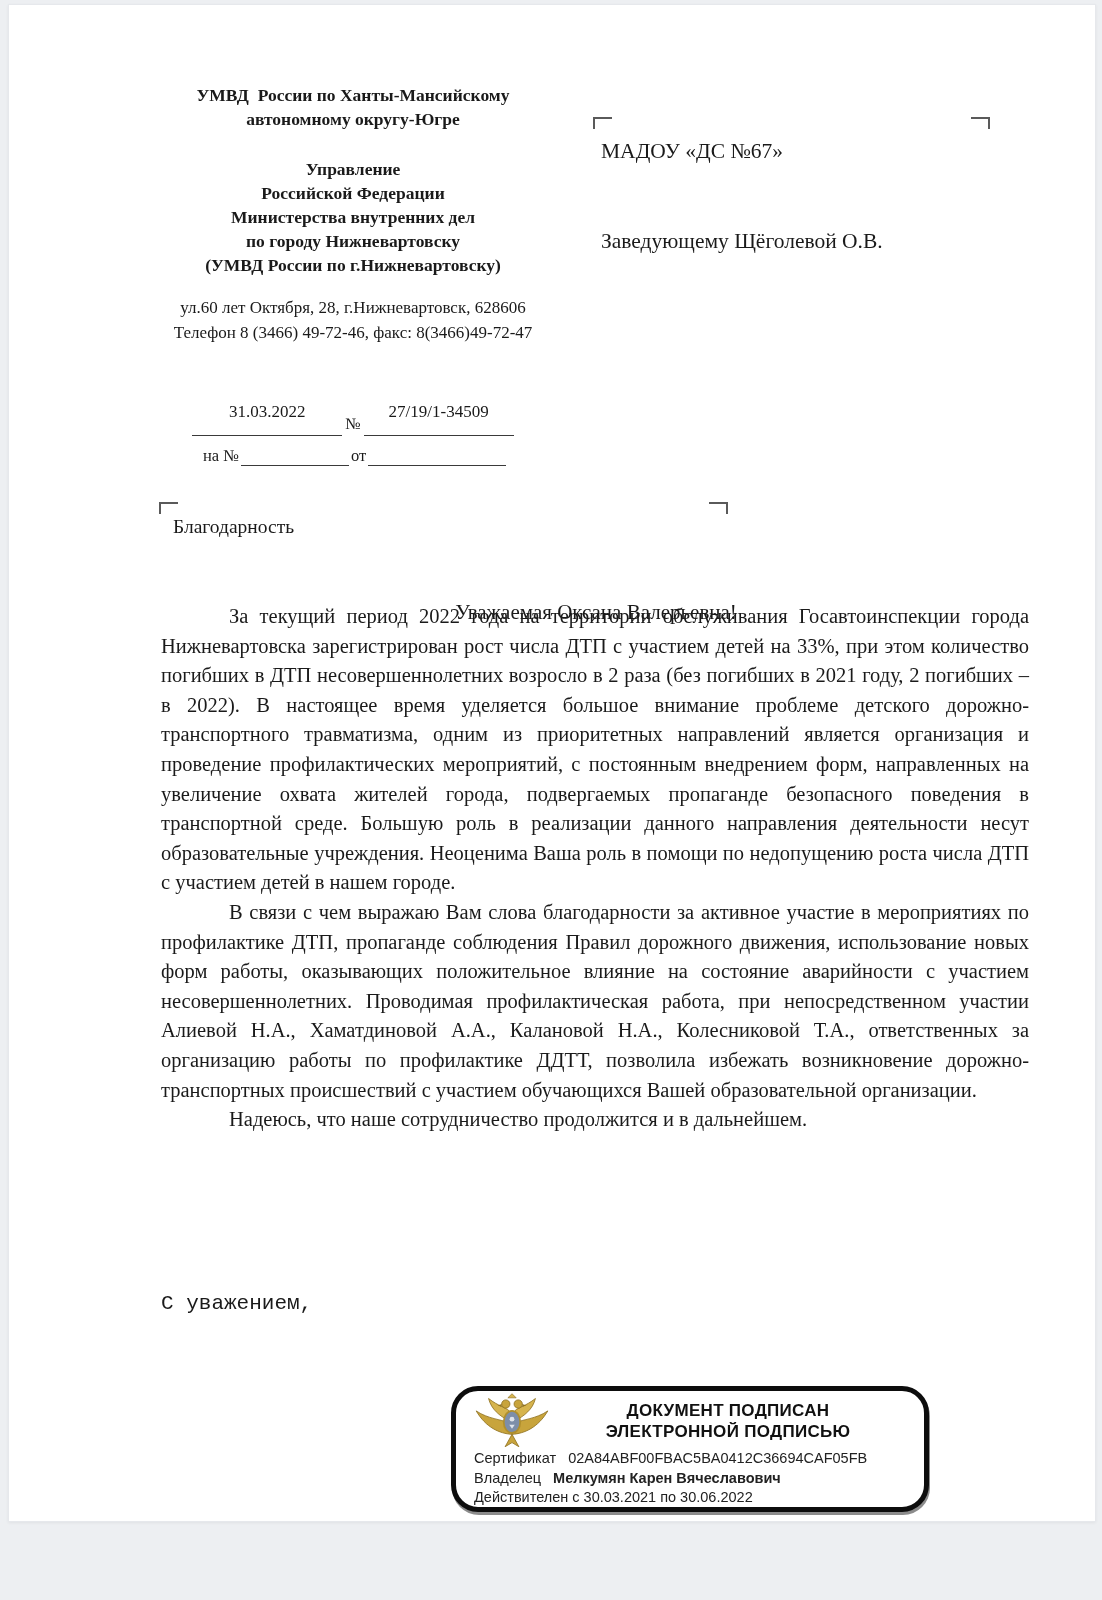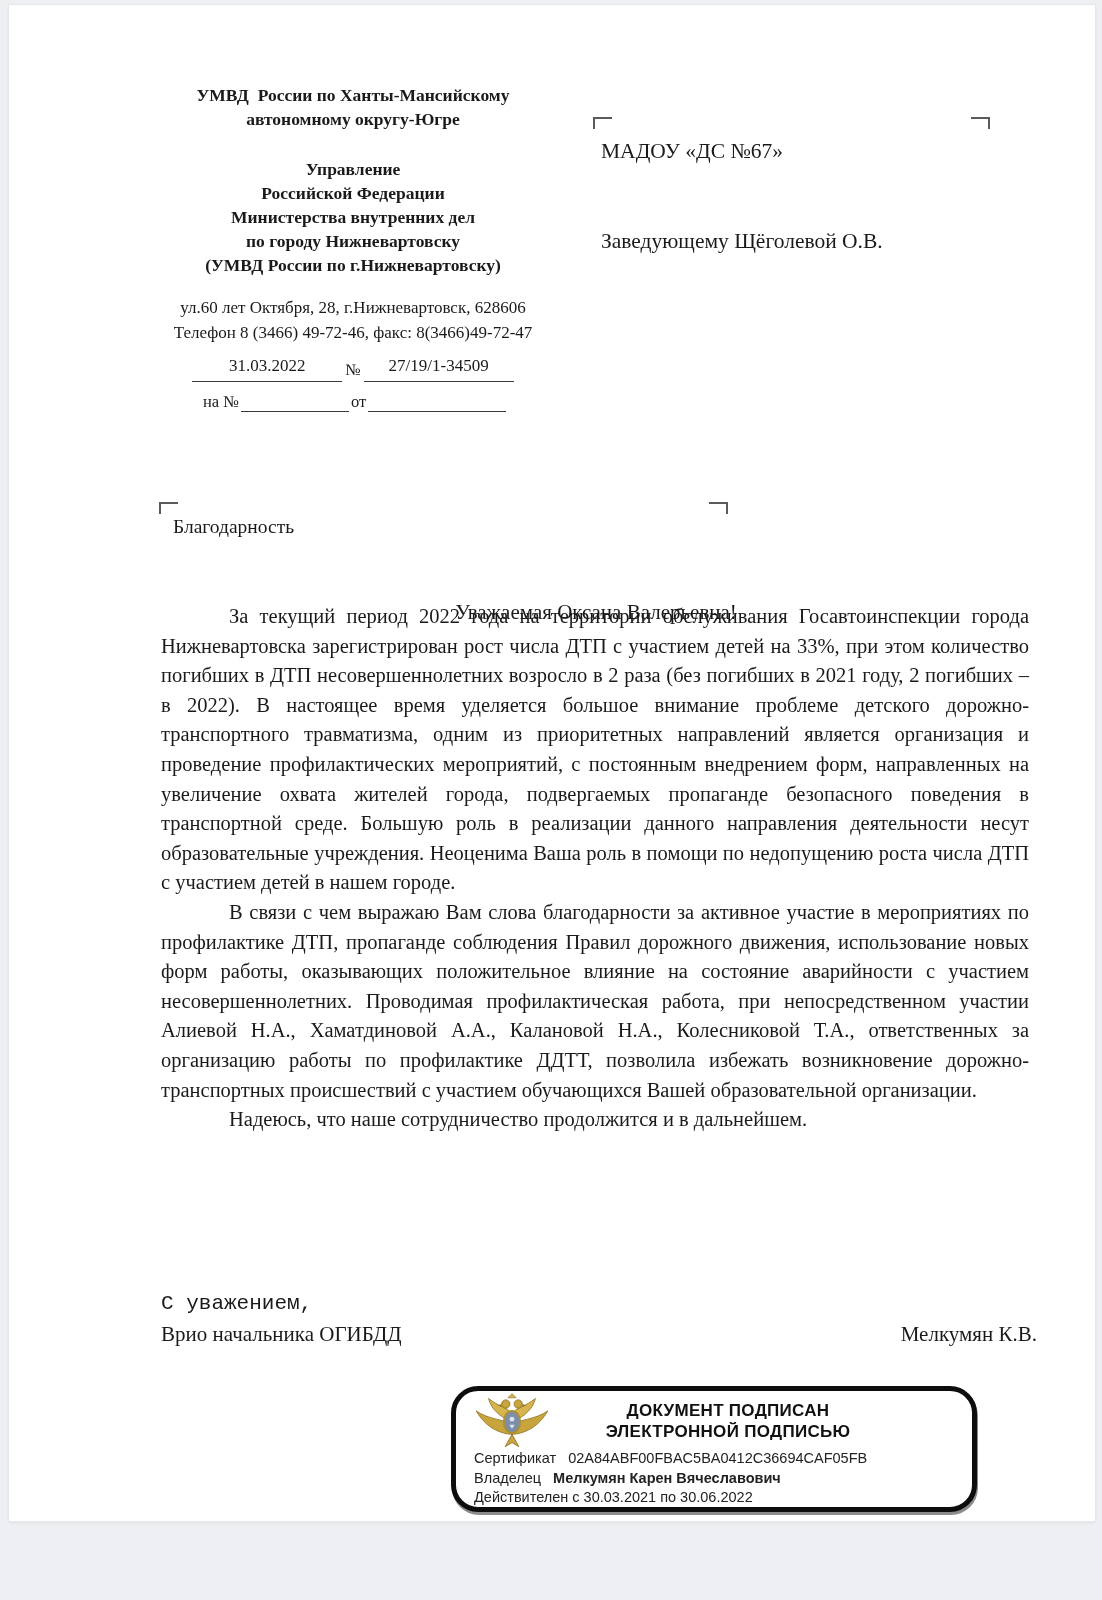--- a/index.html
+++ b/index.html
@@ -20,23 +20,23 @@
     position:absolute;left:134px;top:78px;width:420px;
     text-align:center;
   }
   .org{font-weight:bold;font-size:17.5px;line-height:24px;white-space:pre-wrap;}
   .dept{font-weight:bold;font-size:17.5px;line-height:24px;margin-top:26px;}
   .addr{font-size:17px;line-height:25px;margin-top:18px;}
   .date-row{
     display:flex;justify-content:center;align-items:flex-end;
     margin-top:10px;font-size:17px;line-height:22px;
   }
-  .uline{border-bottom:1.5px solid #3a3a3a;text-align:center;padding-bottom:4px;}
+  .uline{border-bottom:1.5px solid #3a3a3a;text-align:center;padding-bottom:12px;}
   .u-date{width:150px;}
-  .u-num{width:150px;}
+  .u-num{width:150px;margin-top:46px;}
   .nosign{margin:0 3px 1px 3px;font-size:16px;}
   .ref-row{
     display:flex;align-items:flex-end;margin-top:9px;margin-left:58px;
     font-size:16.5px;line-height:21px;
   }
   .u-blank1{width:108px;border-bottom:1.5px solid #3a3a3a;height:18px;}
   .u-blank2{width:138px;border-bottom:1.5px solid #3a3a3a;height:18px;}
   .ref-row span.word{margin:0 2px;}
   
   .cb{position:absolute;width:17px;height:10px;}
@@ -55,21 +55,21 @@
   }
   .body-text p{margin:0;text-indent:68px;}
   
   .closing{position:absolute;left:152px;top:1287px;font-size:21px;font-family:Liberation Mono, monospace;}
   .sign-row{
     position:absolute;left:152px;top:1317px;width:876px;
     display:flex;justify-content:space-between;font-size:21px;
   }
   
   .stamp{
-    position:absolute;left:442px;top:1381px;width:526px;height:126px;
+    position:absolute;left:442px;top:1381px;width:478px;height:126px;
     box-sizing:border-box;background:#fff;
     border:5px solid #0d0d0d;border-radius:27px;
     box-shadow:1px 3px 0 rgba(0,0,0,0.45);
     font-family:"Liberation Sans","DejaVu Sans",sans-serif;
   }
   .stamp-emblem{position:absolute;left:13px;top:2px;width:86px;height:62px;}
   .stamp-title{
     margin-left:96px;margin-top:9px;width:352px;text-align:center;
     font-weight:bold;font-size:17px;line-height:21px;letter-spacing:0.3px;color:#111;
   }
@@ -123,24 +123,20 @@
 
   <div class="salutation">Уважаемая Оксана Валерьевна!</div>
 
   <div class="body-text">
     <p>За текущий период 2022 года на территории обслуживания Госавтоинспекции города Нижневартовска зарегистрирован рост числа ДТП с участием детей на 33%, при этом количество погибших в ДТП несовершеннолетних возросло в 2 раза (без погибших в 2021 году, 2 погибших – в 2022). В настоящее время уделяется большое внимание проблеме детского дорожно-транспортного травматизма, одним из приоритетных направлений является организация и проведение профилактических мероприятий, с постоянным внедрением форм, направленных на увеличение охвата жителей города, подвергаемых пропаганде безопасного поведения в транспортной среде. Большую роль в реализации данного направления деятельности несут образовательные учреждения. Неоценима Ваша роль в помощи по недопущению роста числа ДТП с участием детей в нашем городе.</p>
     <p>В связи с чем выражаю Вам слова благодарности за активное участие в мероприятиях по профилактике ДТП, пропаганде соблюдения Правил дорожного движения, использование новых форм работы, оказывающих положительное влияние на состояние аварийности с участием несовершеннолетних. Проводимая профилактическая работа, при непосредственном участии Алиевой Н.А., Хаматдиновой А.А., Калановой Н.А., Колесниковой Т.А., ответственных за организацию работы по профилактике ДДТТ, позволила избежать возникновение дорожно-транспортных происшествий с участием обучающихся Вашей образовательной организации.</p>
     <p>Надеюсь, что наше сотрудничество продолжится и в дальнейшем.</p>
   </div>
 
   <div class="closing">С уважением,</div>
-  <div class="sign-row">
-    <span>Врио начальника ОГИБДД</span>
-    <span>Мелкумян К.В.</span>
-  </div>
 
   <div class="stamp">
     <svg class="stamp-emblem" viewBox="0 0 120 90" xmlns="http://www.w3.org/2000/svg">
 
       <path d="M60 60 C42 59 22 50 8 26 C26 38 44 38 54 43 Z" fill="#c8a43c" stroke="#8f7120" stroke-width="1.2"></path>
       <path d="M60 60 C78 59 98 50 112 26 C94 38 76 38 66 43 Z" fill="#c8a43c" stroke="#8f7120" stroke-width="1.2"></path>
 
       <path d="M55 40 C42 33 30 24 26 8 C40 19 51 21 56 26 Z" fill="#d6b44e" stroke="#8f7120" stroke-width="1.2"></path>
       <path d="M65 40 C78 33 90 24 94 8 C80 19 69 21 64 26 Z" fill="#d6b44e" stroke="#8f7120" stroke-width="1.2"></path>
 

